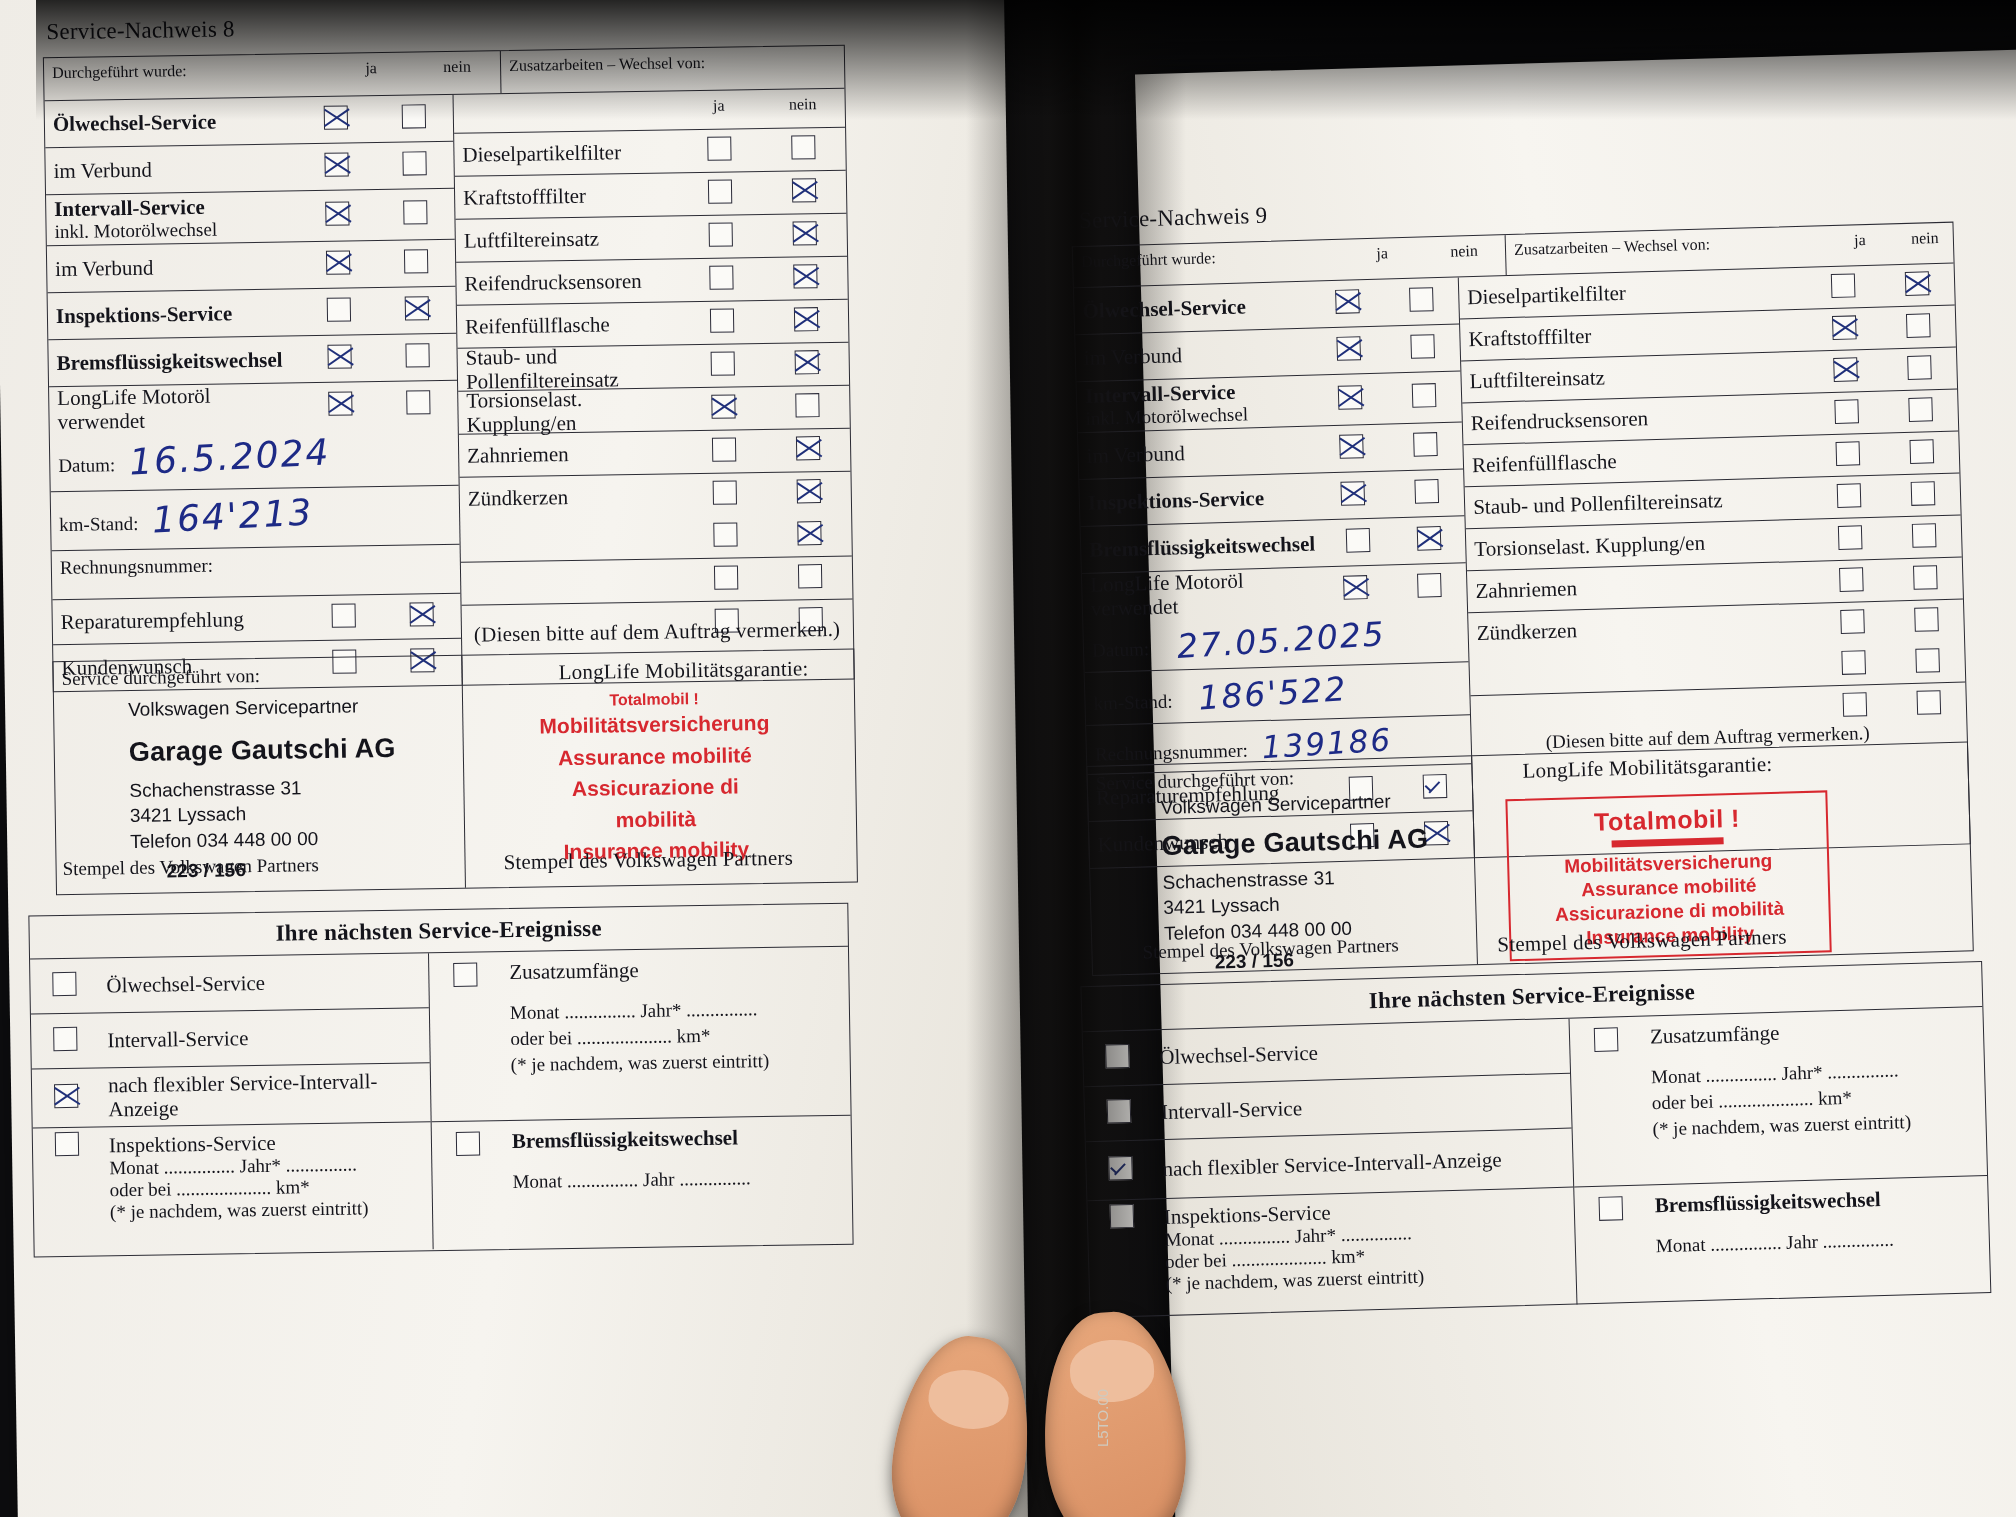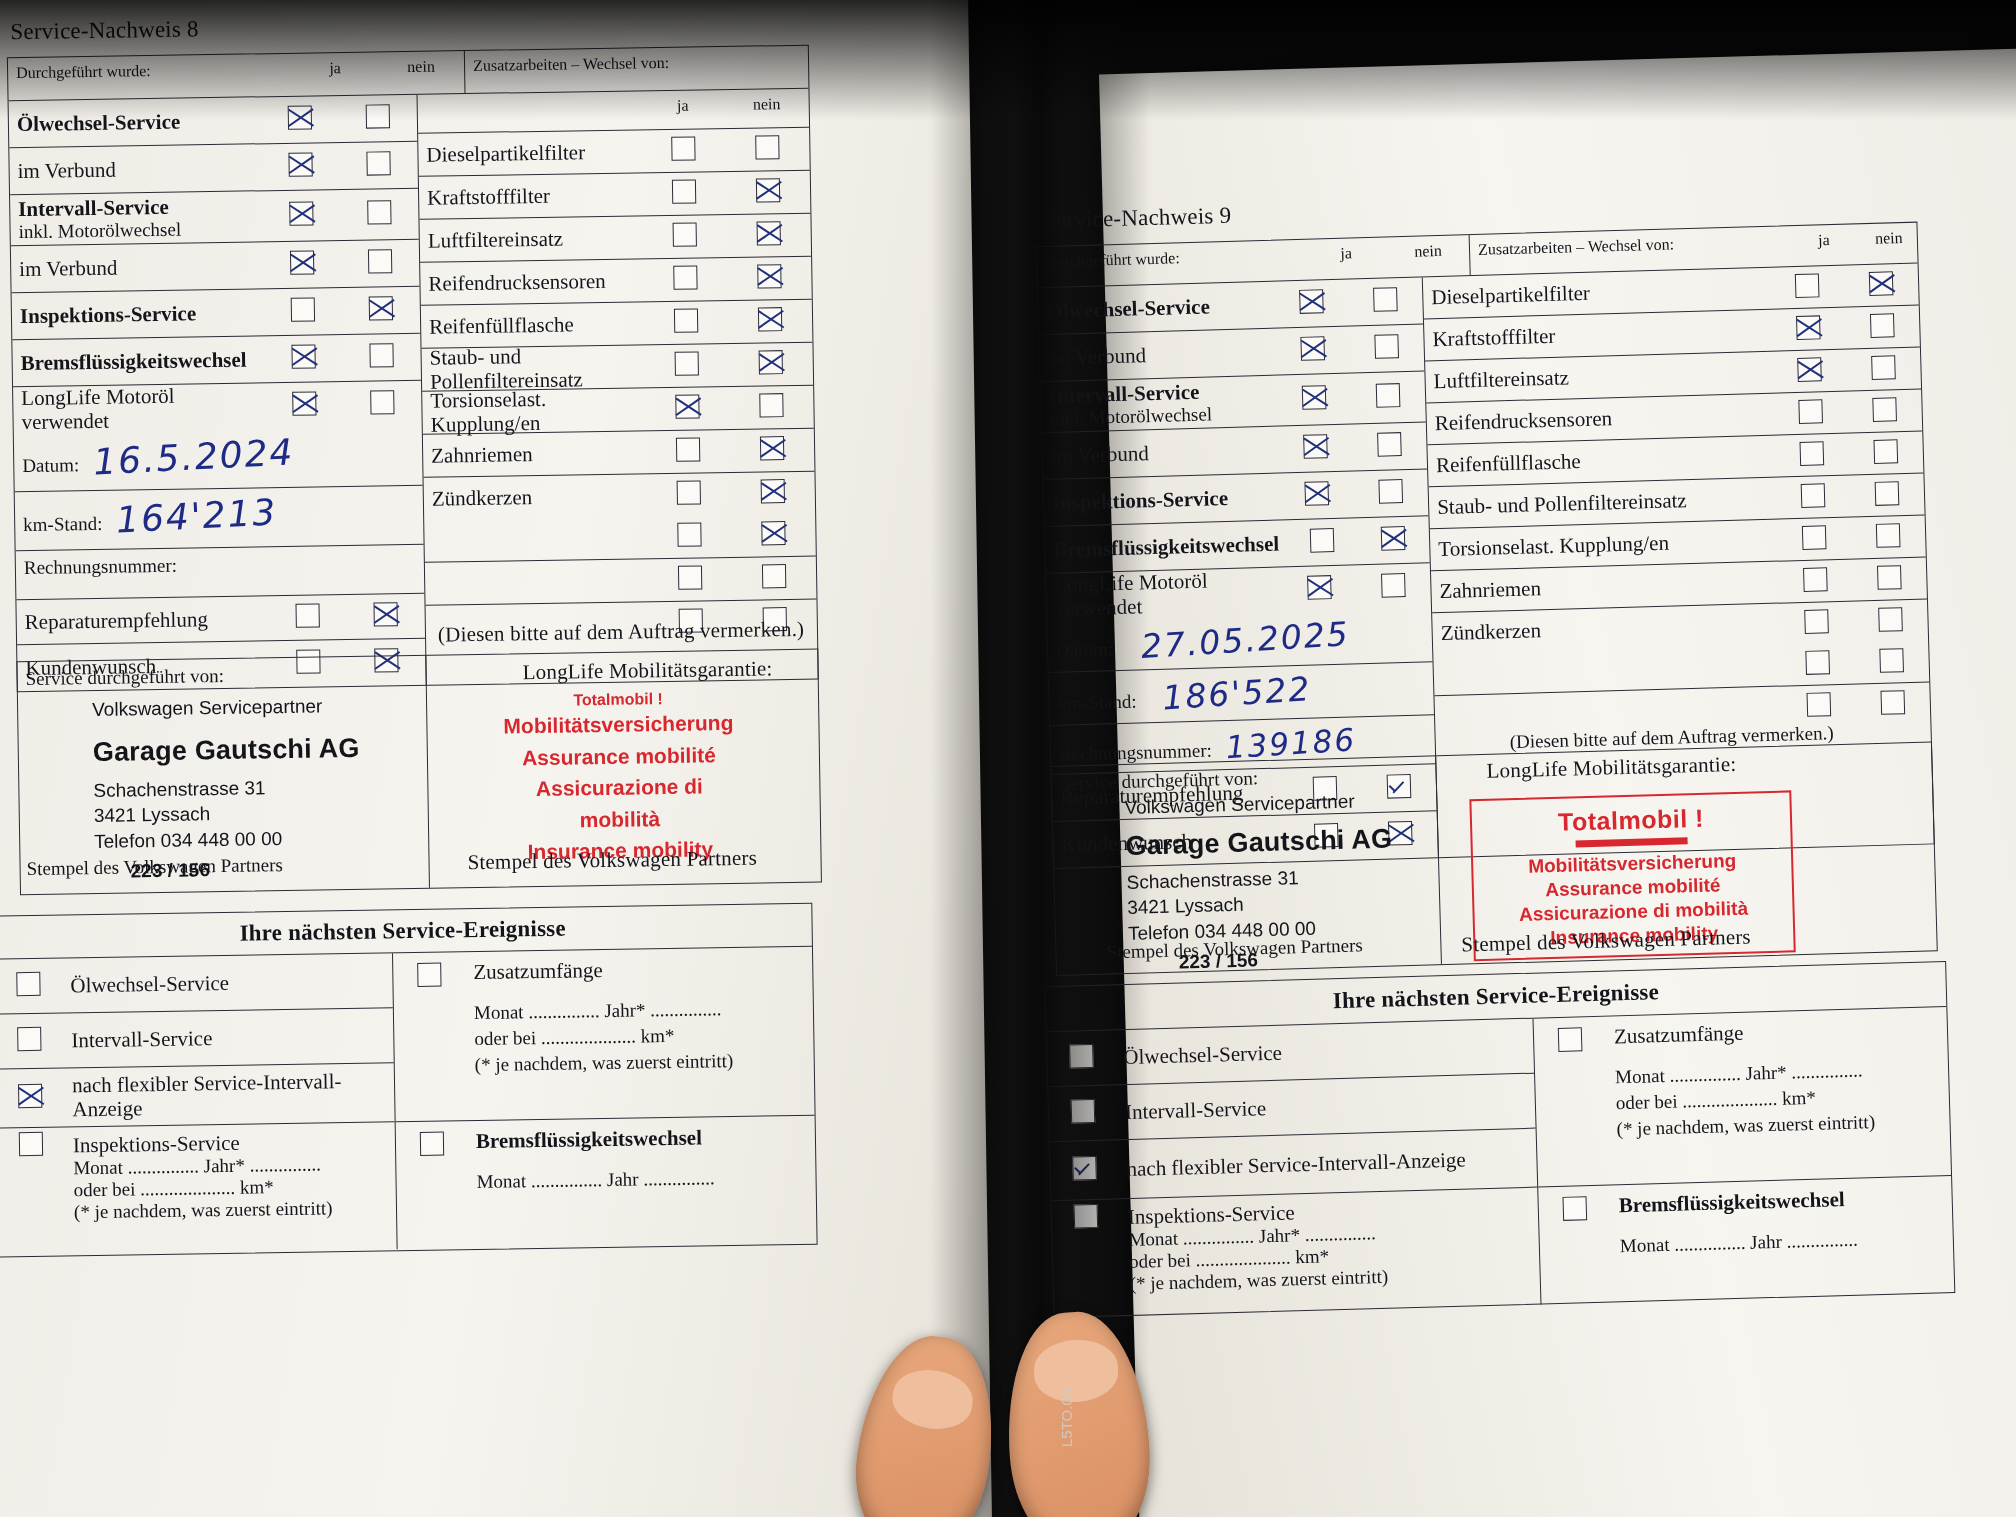--- a/index.html
+++ b/index.html
@@ -2,21 +2,21 @@
 <html><head>
 <meta charset="utf-8">
 <style>
   html,body{margin:0;padding:0;}
   body{
     width:2016px;height:1517px;overflow:hidden;
     background:#0d0d0f;
     font-family:"Liberation Serif", serif;
     position:relative;
   }
-  .book{position:absolute;inset:0;}
+  .book{position:absolute;inset:0;margin-left:36px;}
 
   
   .page{
     position:absolute;
     background:#f3f1ec;
     color:#14141b;
   }
   .page.left{
     left:-30px;top:-18px;width:1010px;height:1560px;
     background:linear-gradient(100deg,#efece6 0%,#f6f4ef 55%,#e7e3da 100%);

